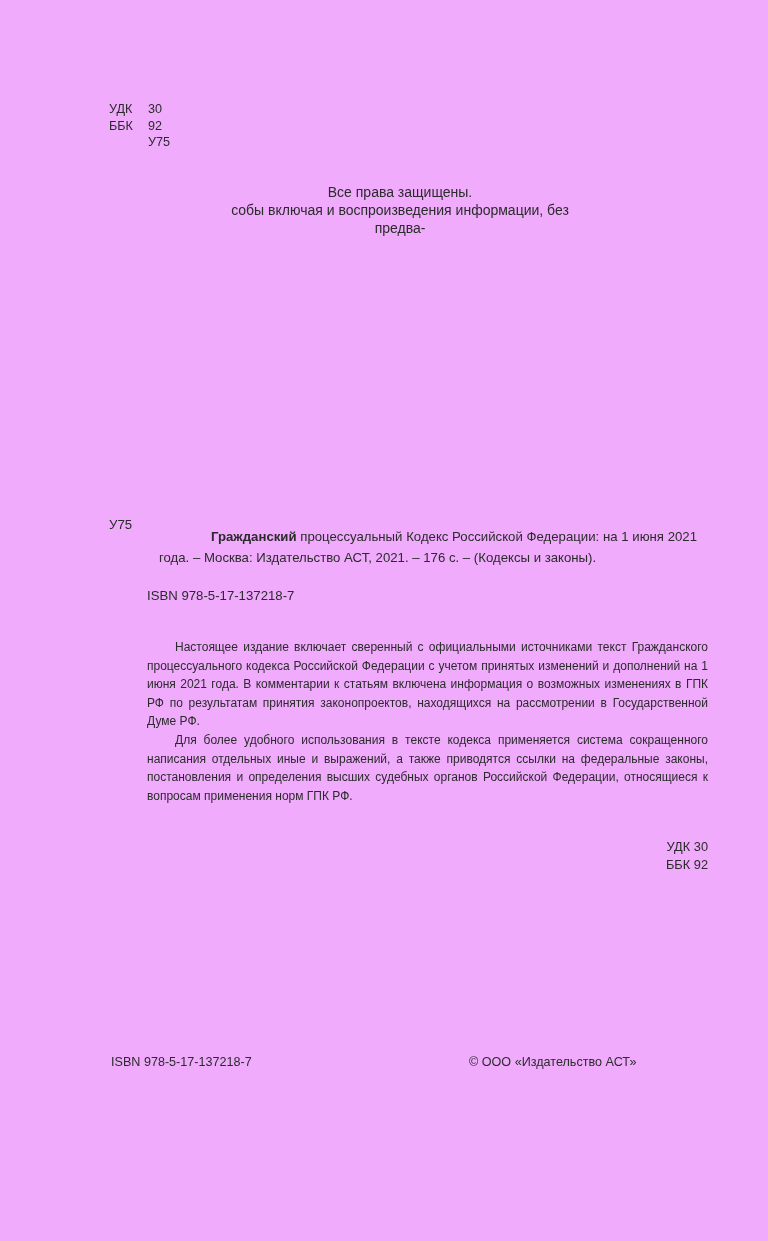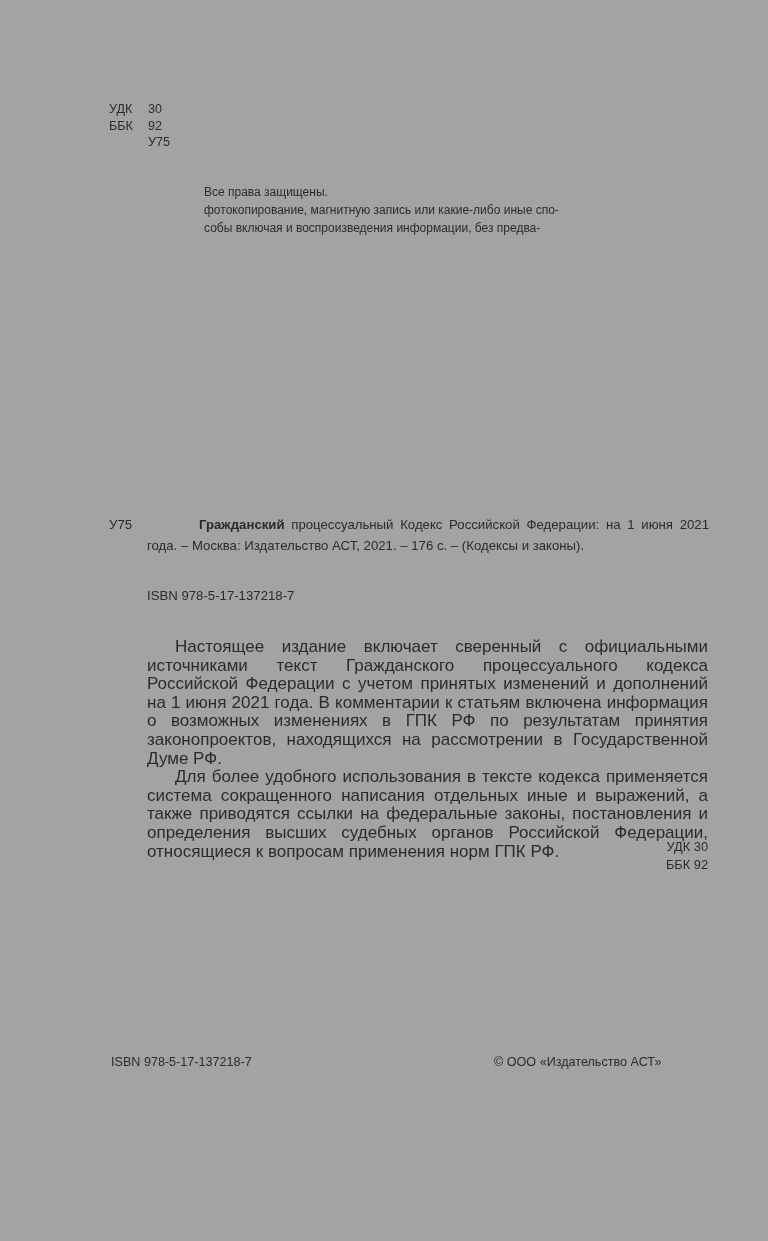--- a/index.html
+++ b/index.html
@@ -14,21 +14,21 @@
     position: relative;
     font-family: "Liberation Sans", sans-serif;
     color: #2b2b2b;
     overflow: hidden;
     -webkit-font-smoothing: antialiased;
   }
 
   .page {
     position: absolute;
     inset: 0;
-    background: #a3a3a3;
+    background: #f0abfc;
   }
 
   
   .class-block {
     position: absolute;
     left: 109px;
     top: 101px;
     font-size: 12.6px;
     line-height: 16.5px;
     white-space: nowrap;
@@ -44,21 +44,22 @@
   .class-val {
     display: inline-block;
   }
 
   
   .rights {
     position: absolute;
     left: 204px;
     top: 183px;
     width: 392px;
-    font-size: 12px;
+    text-align: center;
+    font-size: 14px;
     line-height: 18.2px;
   }
   .rights span {
     display: block;
   }
 
   
   .biblio {
     position: absolute;
     left: 109px;
@@ -67,21 +68,21 @@
     font-size: 13.2px;
     line-height: 20.5px;
   }
   .biblio-sigil {
     position: absolute;
     left: 0;
     top: 0;
     width: 80px;
   }
   .biblio-text {
-    margin: 0;
+    margin: 12px;
     padding-left: 38px;
     text-indent: 52px;
     text-align: justify;
   }
   .biblio-text b {
     font-weight: bold;
   }
 
   
   .isbn-body {
@@ -91,21 +92,21 @@
     font-size: 13.2px;
     white-space: nowrap;
   }
 
   
   .annotation {
     position: absolute;
     left: 147px;
     top: 638px;
     width: 561px;
-    font-size: 17px;
+    font-size: 12px;
     line-height: 18.6px;
     text-align: justify;
   }
   .annotation p {
     margin: 0;
     text-indent: 28px;
     text-align: justify;
     -webkit-hyphens: none;
     hyphens: none;
   }
@@ -127,21 +128,21 @@
   
   .footer-isbn {
     position: absolute;
     left: 111px;
     top: 1055px;
     font-size: 12.6px;
     white-space: nowrap;
   }
   .footer-copyright {
     position: absolute;
-    left: 494px;
+    left: 469px;
     top: 1055px;
     font-size: 12.6px;
     white-space: nowrap;
   }
 </style>
 </head>
 <body>
 
 <div class="page">
 
@@ -152,21 +153,20 @@
     <span class="class-row">
       <span class="class-key">ББК</span><span class="class-val">92</span>
     </span>
     <span class="class-row">
       <span class="class-key"></span><span class="class-val">У75</span>
     </span>
   </div>
 
   <div class="rights">
     <span>Все права защищены.</span>
-    <span>фотокопирование, магнитную запись или какие-либо иные спо-</span>
     <span>собы включая и воспроизведения информации, без предва-</span>
   </div>
 
   <div class="biblio">
     <span class="biblio-sigil">У75</span>
     <p class="biblio-text"><b>Гражданский</b><span> процессуальный Кодекс Российской Федерации: на 1 июня 2021 года. – Москва: Издательство АСТ, 2021. – 176 с. – (Кодексы и законы).</span></p>
   </div>
 
   <div class="isbn-body">ISBN 978-5-17-137218-7</div>
 

